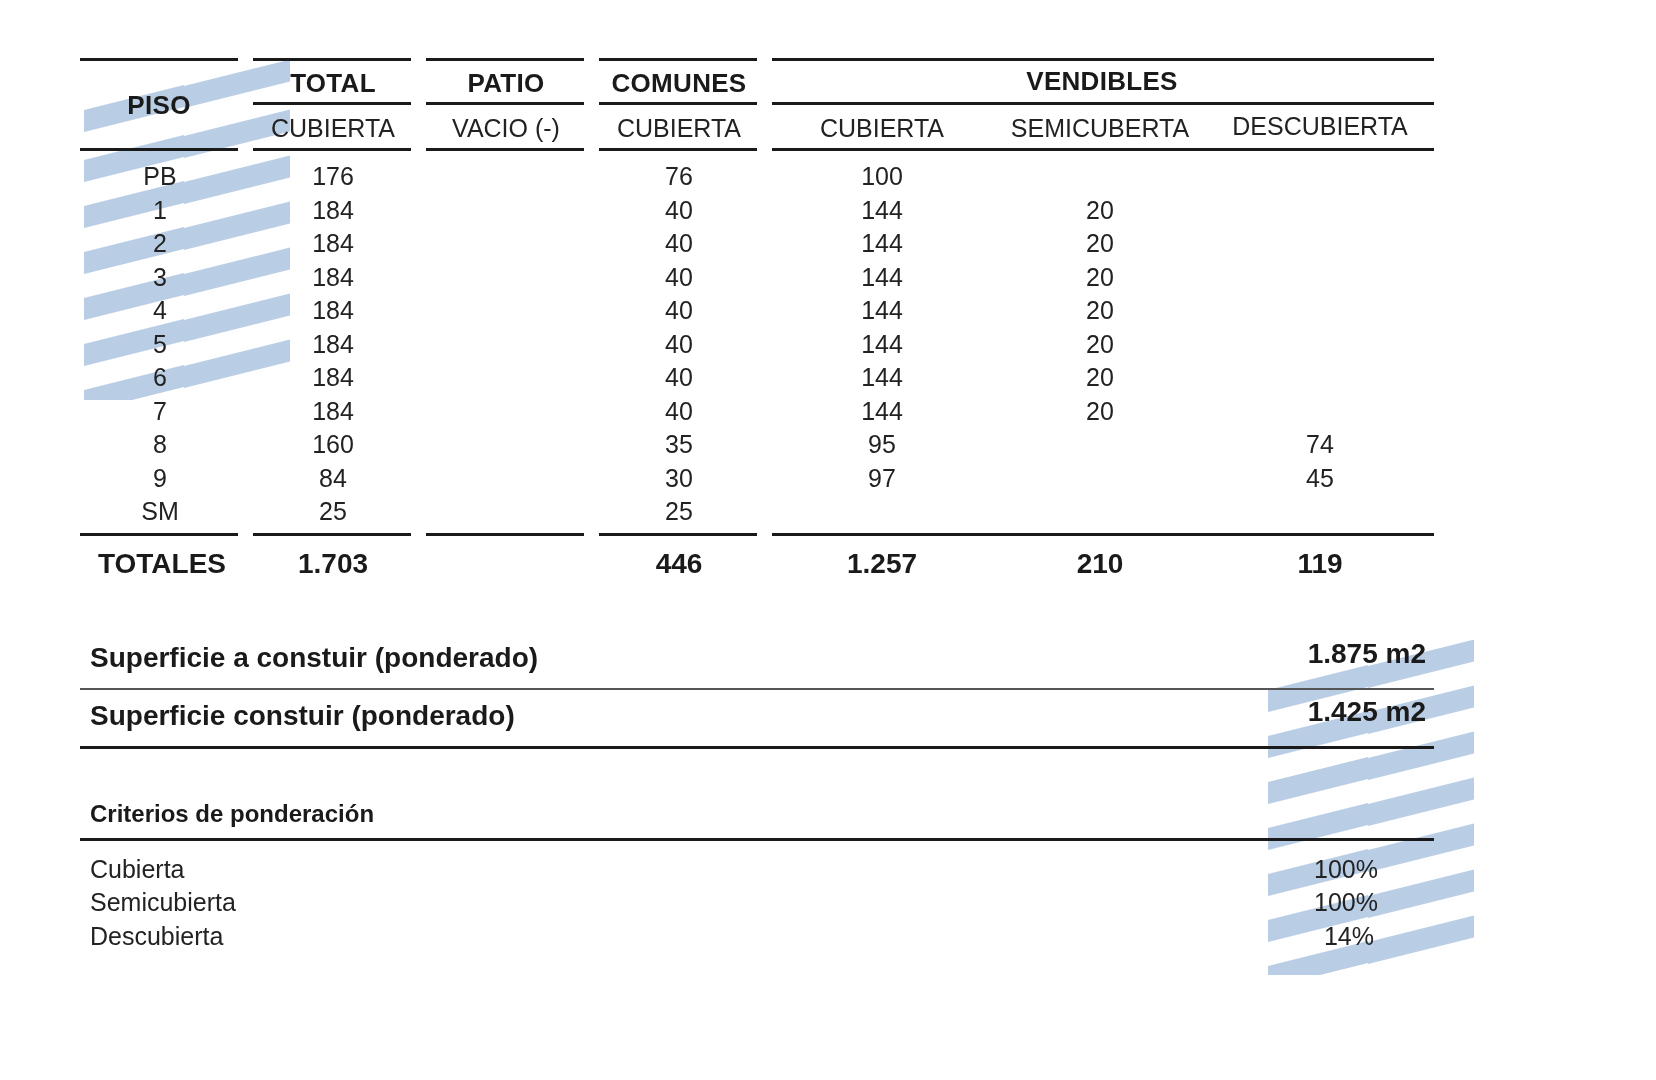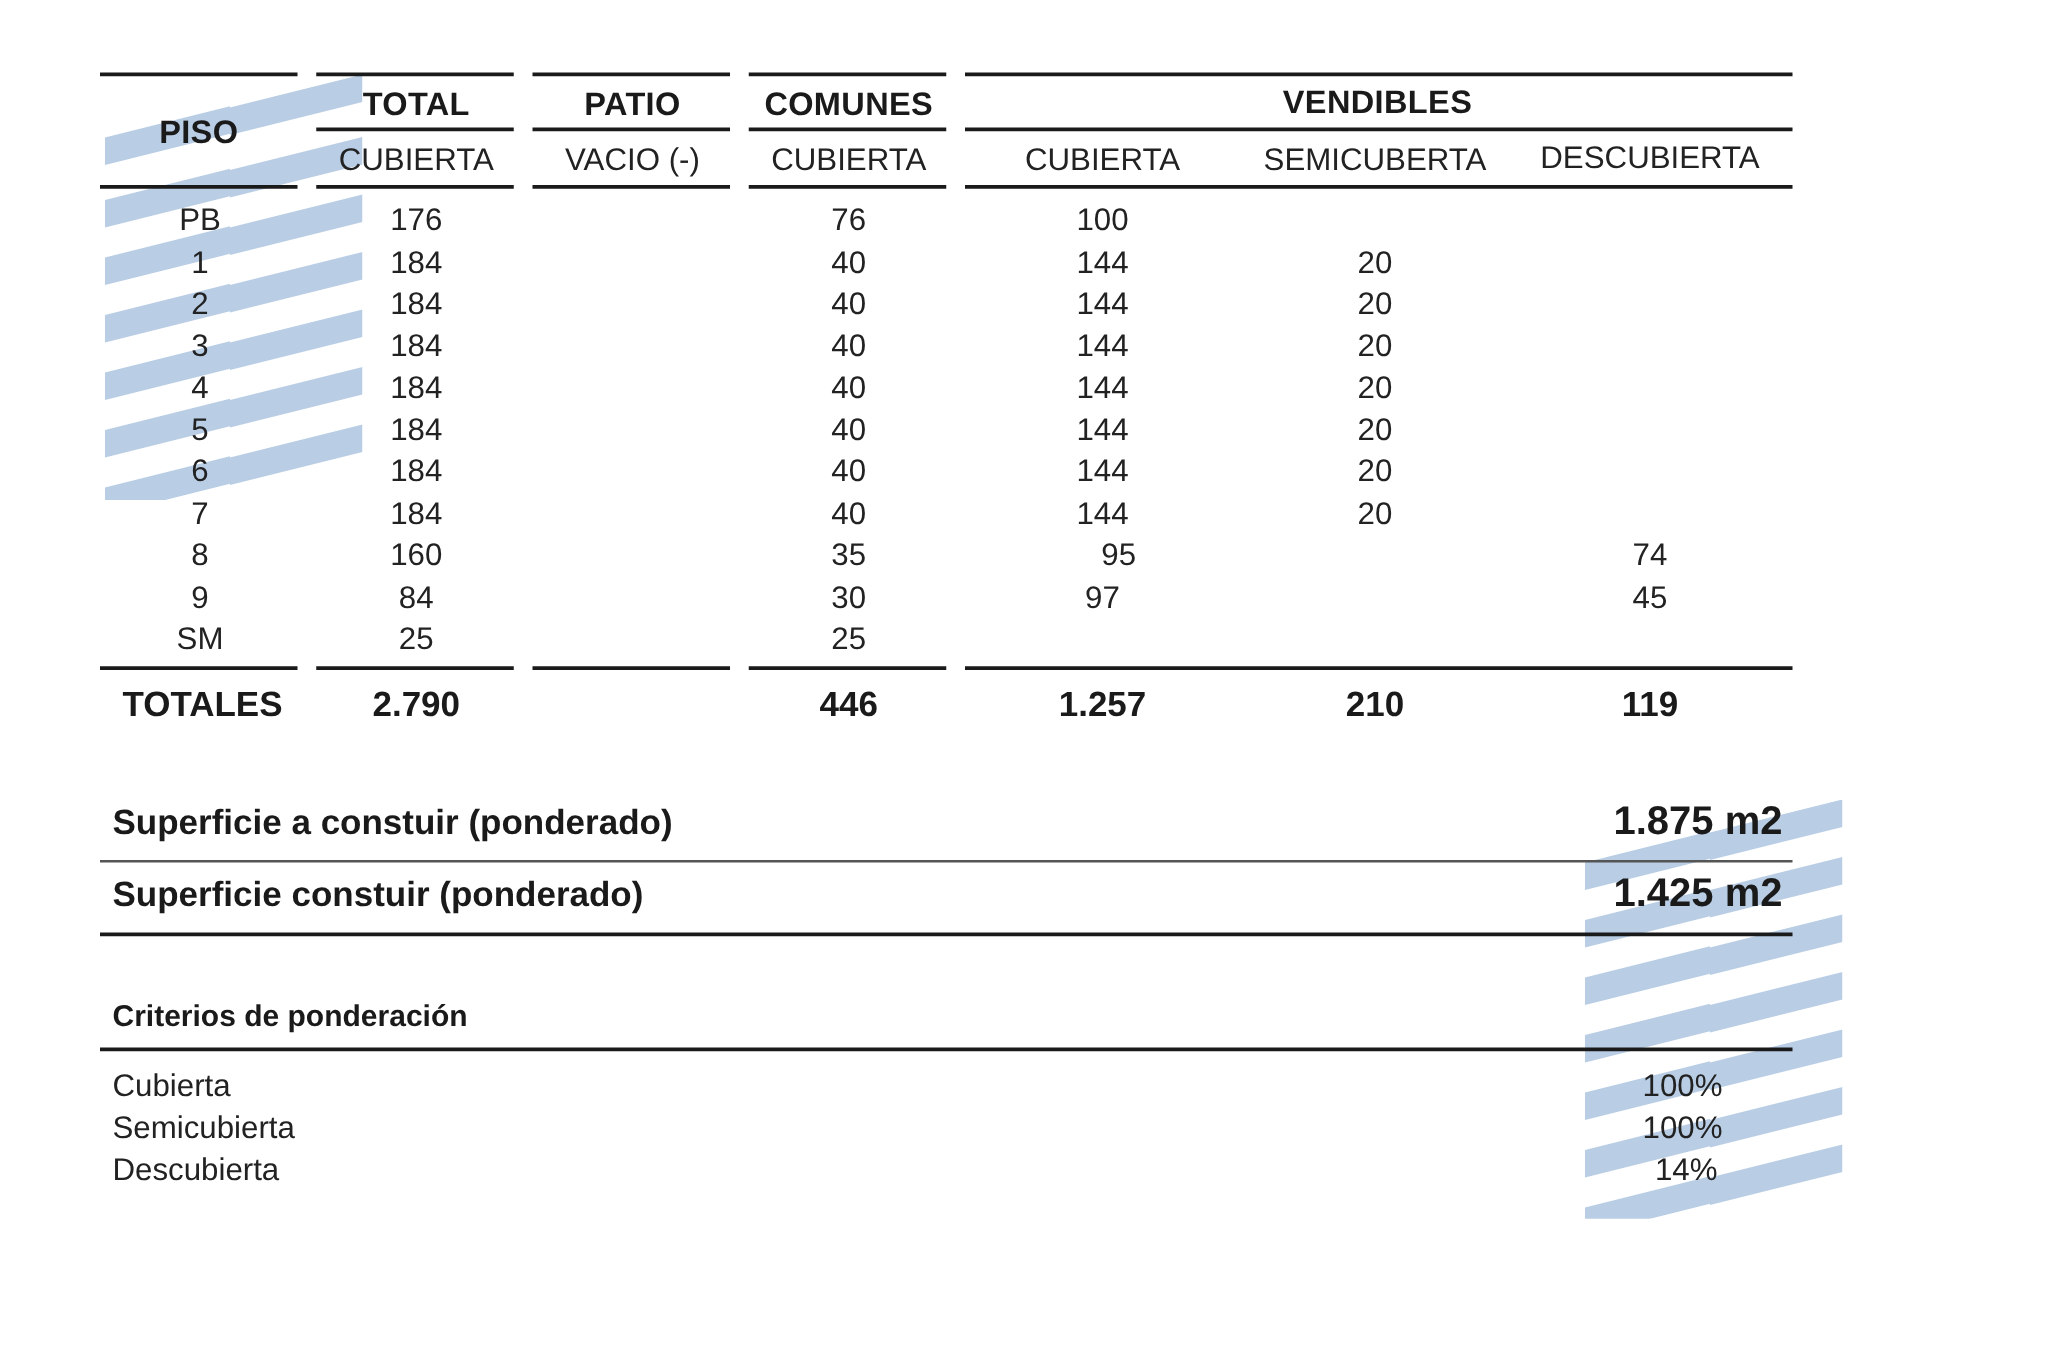--- a/index.html
+++ b/index.html
@@ -12,21 +12,21 @@
 
     .rule { position: absolute; height: 3px; background: #1a1a1a; z-index: 1; }
     .rule.thin { height: 2px; background: #555; }
 
     .txt { position: absolute; z-index: 2; white-space: nowrap; }
     .hdr { font-weight: bold; font-size: 26px; letter-spacing: 0.3px; transform: translateX(-50%); }
     .sub { font-size: 25px; transform: translateX(-50%); color: #222; }
     .cell { font-size: 25px; transform: translateX(-50%); color: #222; }
     .tot { font-weight: bold; font-size: 28px; transform: translateX(-50%); }
     .sumlabel { font-weight: bold; font-size: 28px; left: 90px; }
-    .sumval { font-weight: bold; font-size: 32px; right: 200px; text-align: right; }
+    .sumval { font-weight: bold; font-size: 28px; right: 200px; text-align: right; }
     .crit-h { font-weight: bold; font-size: 24px; left: 90px; }
     .crit { font-size: 25px; left: 90px; color: #222; }
     .critv { font-size: 25px; text-align: center; right: 278px; color: #222; }
   </style>
 </head>
 <body>
 
 <div class="watermark" style="left:84px;top:60px;width:206px;height:340px;">
   <div class="stripe" style="left:0;top:50px;width:100px;"></div>
   <div class="stripe" style="left:100px;top:26px;width:106px;"></div>
@@ -144,21 +144,21 @@
     <div class="txt cell" style="left: 333px; top: 396.5px;">184</div>
     <div class="txt cell" style="left: 506px; top: 396.5px;"></div>
     <div class="txt cell" style="left: 679px; top: 396.5px;">40</div>
     <div class="txt cell" style="left: 882px; top: 396.5px;">144</div>
     <div class="txt cell" style="left: 1100px; top: 396.5px;">20</div>
     <div class="txt cell" style="left: 1320px; top: 396.5px;"></div>
     <div class="txt cell" style="left: 160px; top: 430px;">8</div>
     <div class="txt cell" style="left: 333px; top: 430px;">160</div>
     <div class="txt cell" style="left: 506px; top: 430px;"></div>
     <div class="txt cell" style="left: 679px; top: 430px;">35</div>
-    <div class="txt cell" style="left: 882px; top: 430px; margin-left: 13px;">95</div>
+    <div class="txt cell" style="left: 882px; top: 430px;">95</div>
     <div class="txt cell" style="left: 1100px; top: 430px;"></div>
     <div class="txt cell" style="left: 1320px; top: 430px;">74</div>
     <div class="txt cell" style="left: 160px; top: 463.5px;">9</div>
     <div class="txt cell" style="left: 333px; top: 463.5px;">84</div>
     <div class="txt cell" style="left: 506px; top: 463.5px;"></div>
     <div class="txt cell" style="left: 679px; top: 463.5px; text-align: center;">30</div>
     <div class="txt cell" style="left: 882px; top: 463.5px;">97</div>
     <div class="txt cell" style="left: 1100px; top: 463.5px;"></div>
     <div class="txt cell" style="left: 1320px; top: 463.5px;">45</div>
     <div class="txt cell" style="left: 160px; top: 497px;">SM</div>
@@ -170,21 +170,21 @@
     <div class="txt cell" style="left: 1320px; top: 497px;"></div>
   </div>
 
 <div class="rule" style="left:80px;top:533px;width:158px;"></div>
 <div class="rule" style="left:253px;top:533px;width:158px;"></div>
 <div class="rule" style="left:426px;top:533px;width:158px;"></div>
 <div class="rule" style="left:599px;top:533px;width:158px;"></div>
 <div class="rule" style="left:772px;top:533px;width:662px;"></div>
 
 <div class="txt tot" style="left:162px;top:548px;">TOTALES</div>
-<div class="txt tot" style="left:333px;top:548px;">2.790</div>
+<div class="txt tot" style="left:333px;top:548px;">1.703</div>
 <div class="txt tot" style="left:679px;top:548px;">446</div>
 <div class="txt tot" style="left:882px;top:548px;">1.257</div>
 <div class="txt tot" style="left:1100px;top:548px;">210</div>
 <div class="txt tot" style="left:1320px;top:548px;">119</div>
 
 <div class="txt sumlabel" style="top:642px;">Superficie a constuir (ponderado)</div>
 <div class="txt sumval" style="top:638px;left:auto;right:230px;">1.875 m2</div>
 <div class="rule thin" style="left:80px;top:688px;width:1354px;"></div>
 <div class="txt sumlabel" style="top:700px;">Superficie constuir (ponderado)</div>
 <div class="txt sumval" style="top:696px;left:auto;right:230px;">1.425 m2</div>

